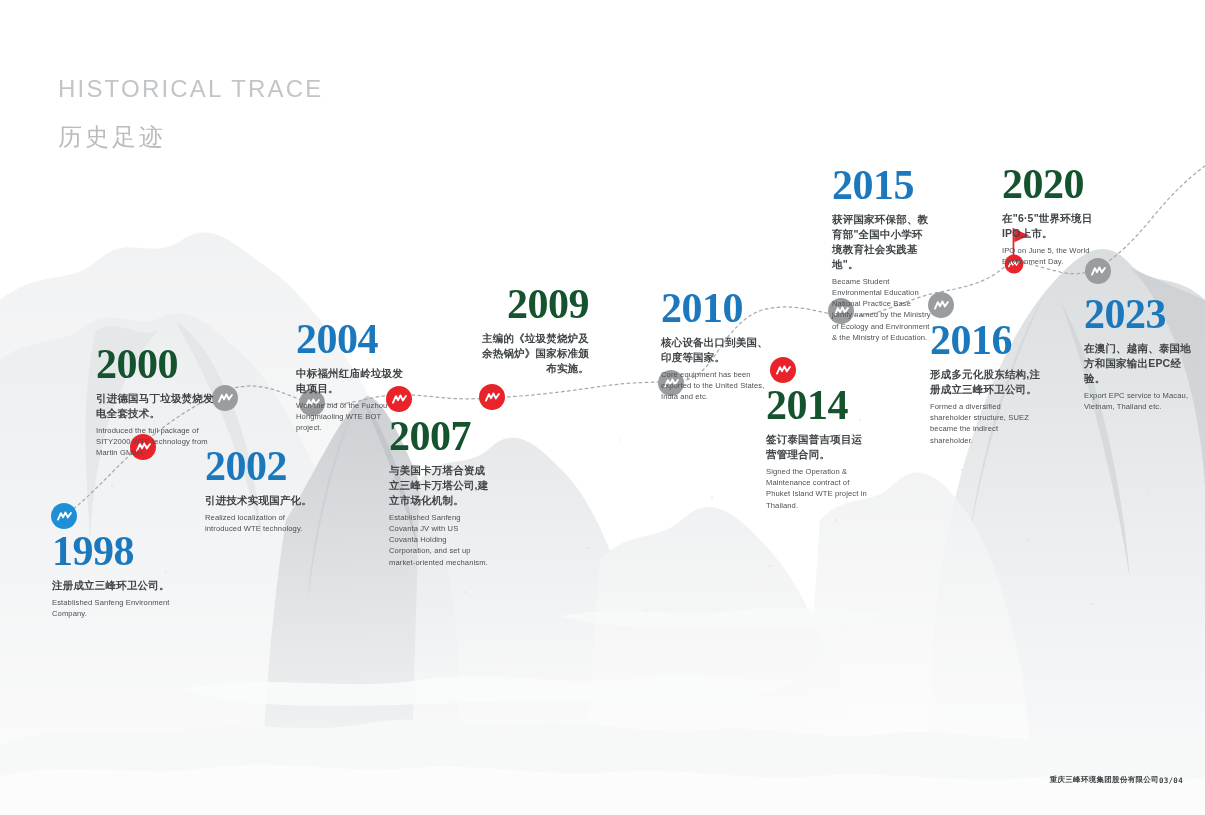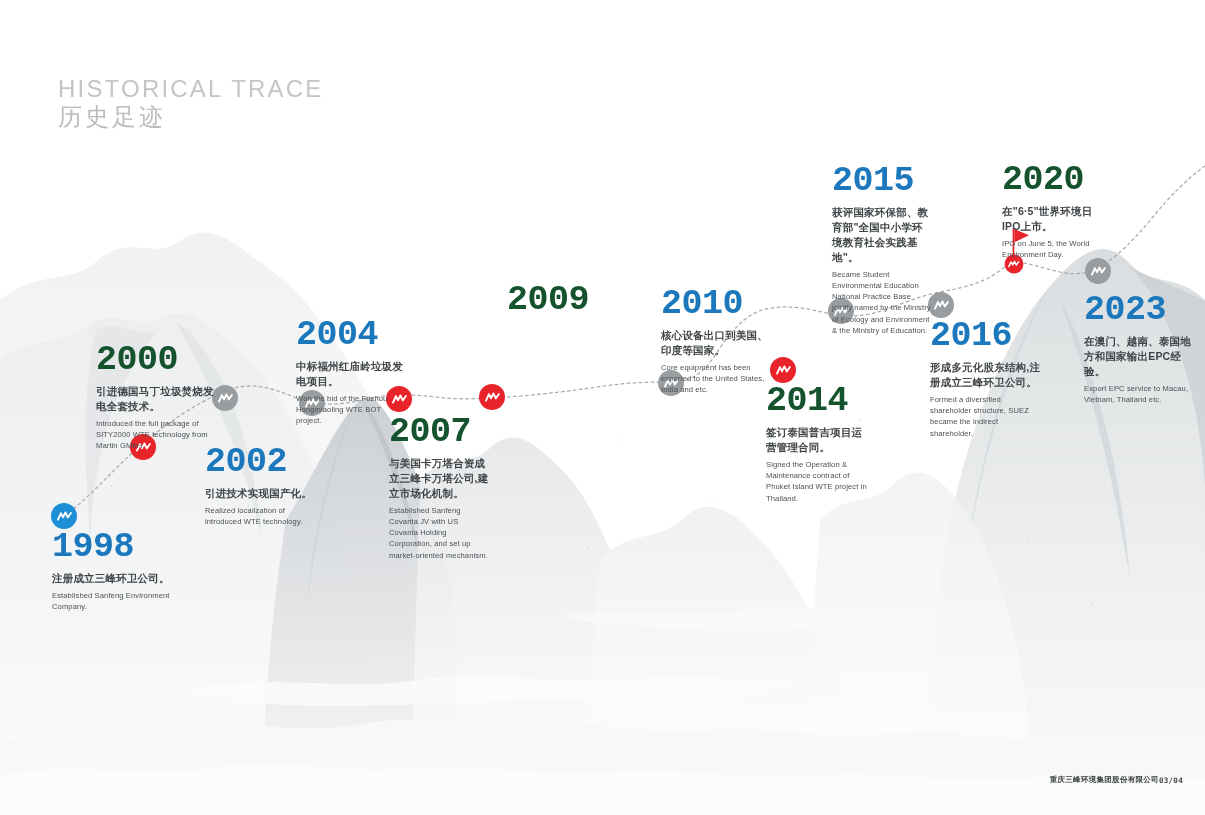--- a/index.html
+++ b/index.html
@@ -14,39 +14,39 @@
   #bg{position:absolute;inset:0;width:1205px;height:815px;}
 
   
   .header{position:absolute;left:58px;top:76px;}
   .header .en{
     font-size:24px;letter-spacing:2.2px;color:#c2c5c7;
     font-weight:400;line-height:1.1;
   }
   .header .cn{
     font-size:24px;letter-spacing:3px;color:#b9bcbe;
-    font-weight:400;margin-top:2px;line-height:1.1;
+    font-weight:400;margin-top:22px;line-height:1.1;
   }
 
   
   #path-layer{position:absolute;inset:0;width:1205px;height:815px;}
 
   
   .marker{position:absolute;width:26px;height:26px;border-radius:50%;
     display:flex;align-items:center;justify-content:center;}
   .marker.red{background:#e8232a;}
   .marker.blue{background:#1c8fd6;}
   .marker.gray{background:#9a9d9f;}
   .marker svg{display:block;}
 
   
   .entry{position:absolute;}
   .entry .year{
-    font-family:Liberation Mono, monospace;
-    font-weight:bold;font-size:35px;line-height:1;
+    font-family:Liberation Serif, serif;
+    font-weight:bold;font-size:42px;line-height:1;
     letter-spacing:-0.5px;
   }
   .entry.red .year{color:#14532d;}
   .entry.blue .year{color:#1c78bd;}
   .entry .cn{
     font-size:10.5px;line-height:1.42;font-weight:bold;
     color:#3f4447;margin-top:6px;letter-spacing:0.2px;
   }
   .entry.red .cn{color:#3f4447;}
   .entry .en{
@@ -304,20 +304,21 @@
 </div>
 
 <div class="entry red" style="left:389px;top:415px;width:100px;">
   <div class="year">2007</div>
   <div class="cn">与美国卡万塔合资成立三峰卡万塔公司,建立市场化机制。</div>
   <div class="en">Established Sanfeng Covanta JV with US Covanta Holding Corporation, and set up market-oriented mechanism.</div>
 </div>
 
 <div class="entry red" style="left:473px;top:283px;width:116px;text-align:right;">
   <div class="year">2009</div>
+  <div class="cn">主编的《垃圾焚烧炉及余热锅炉》国家标准颁布实施。</div>
 </div>
 
 <div class="entry blue" style="left:661px;top:287px;width:108px;">
   <div class="year">2010</div>
   <div class="cn">核心设备出口到美国、印度等国家。</div>
   <div class="en">Core equipment has been exported to the United States, India and etc.</div>
 </div>
 
 <div class="entry red" style="left:766px;top:384px;width:104px;">
   <div class="year">2014</div>

